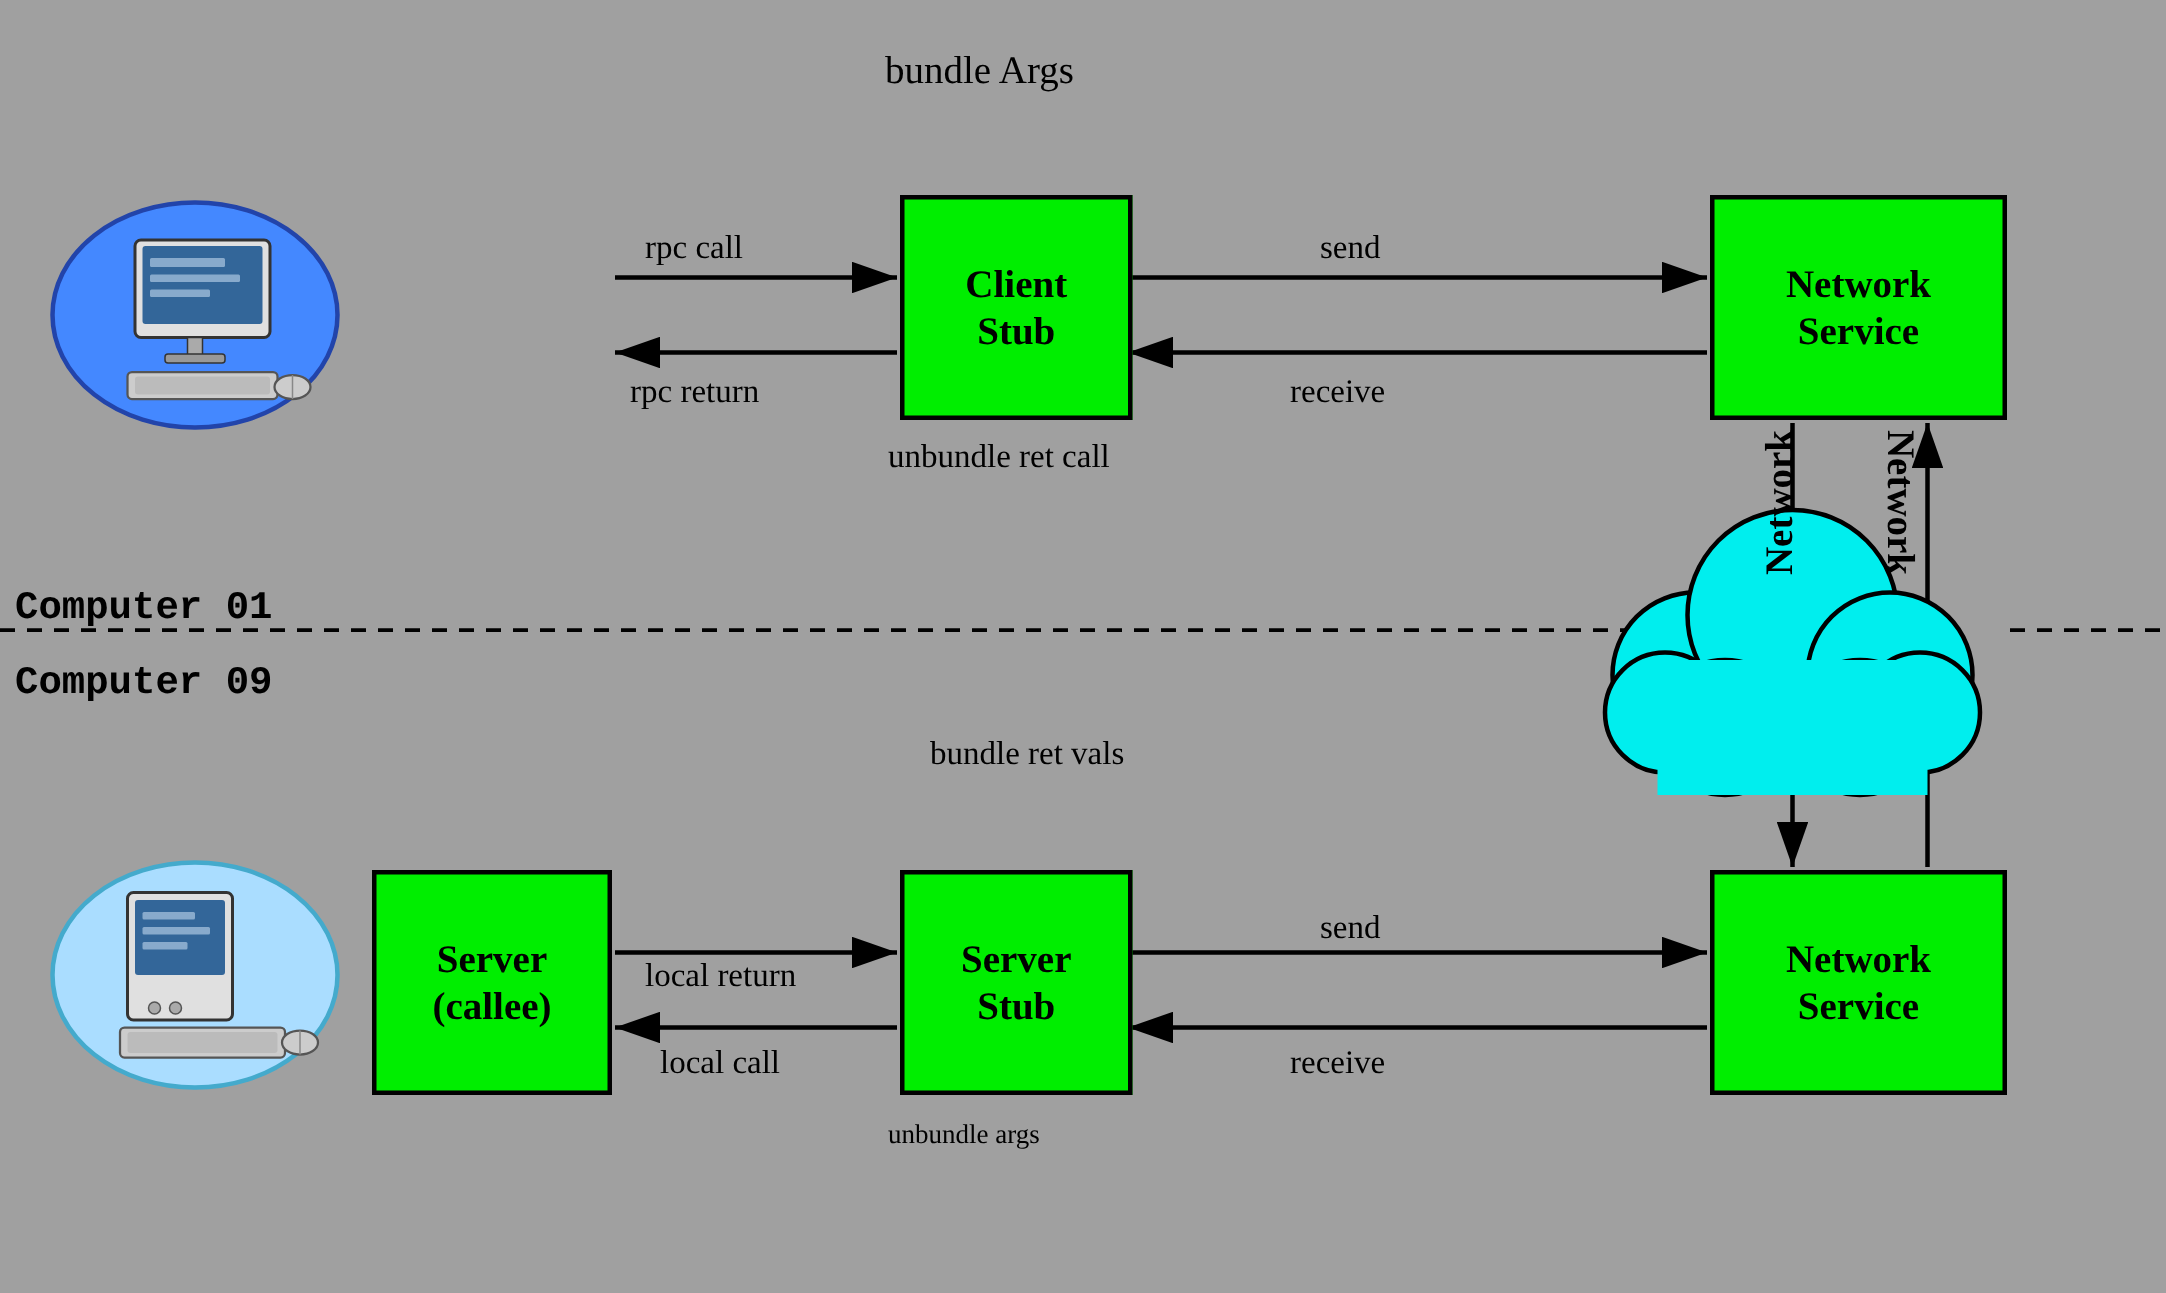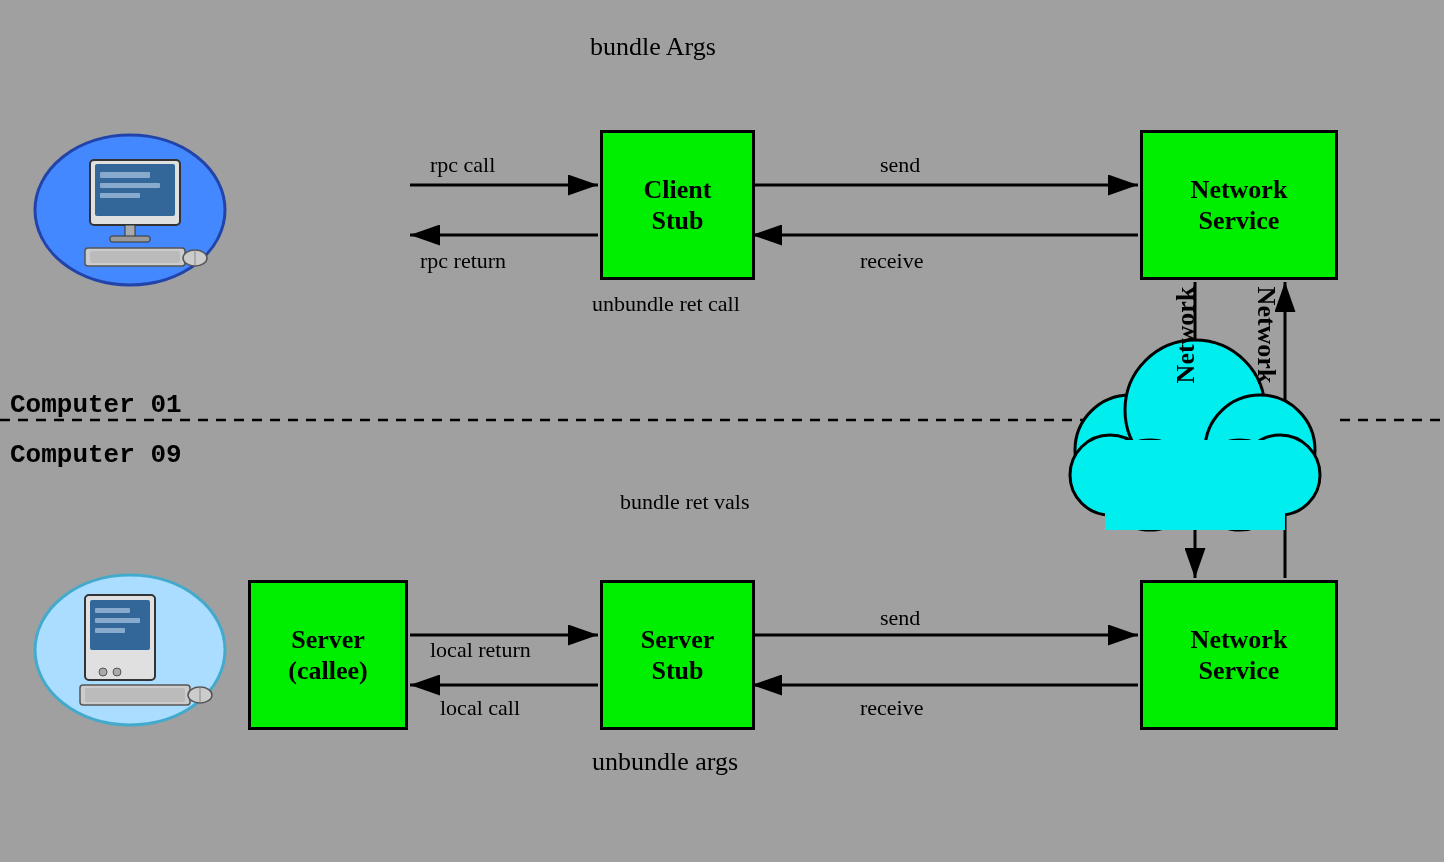--- a/index.html
+++ b/index.html
@@ -252,18 +252,18 @@
   </div>
 
   <div class="arrow-label" style="left:440px; top:695px; font-size:22px;">
     <span>local call</span>
   </div>
 
   <div class="arrow-label" style="left:860px; top:695px; font-size:22px;">
     <span>receive</span>
   </div>
 
-  <div class="arrow-label" style="left:592px; top:745px; font-size:26px; text-align:right; line-height:1.3;">
+  <div class="arrow-label" style="left:592px; top:745px; font-size:18px; text-align:right; line-height:1.3;">
     <span>unbundle
 args</span>
   </div>
 
 </div>
 
 </body></html>

